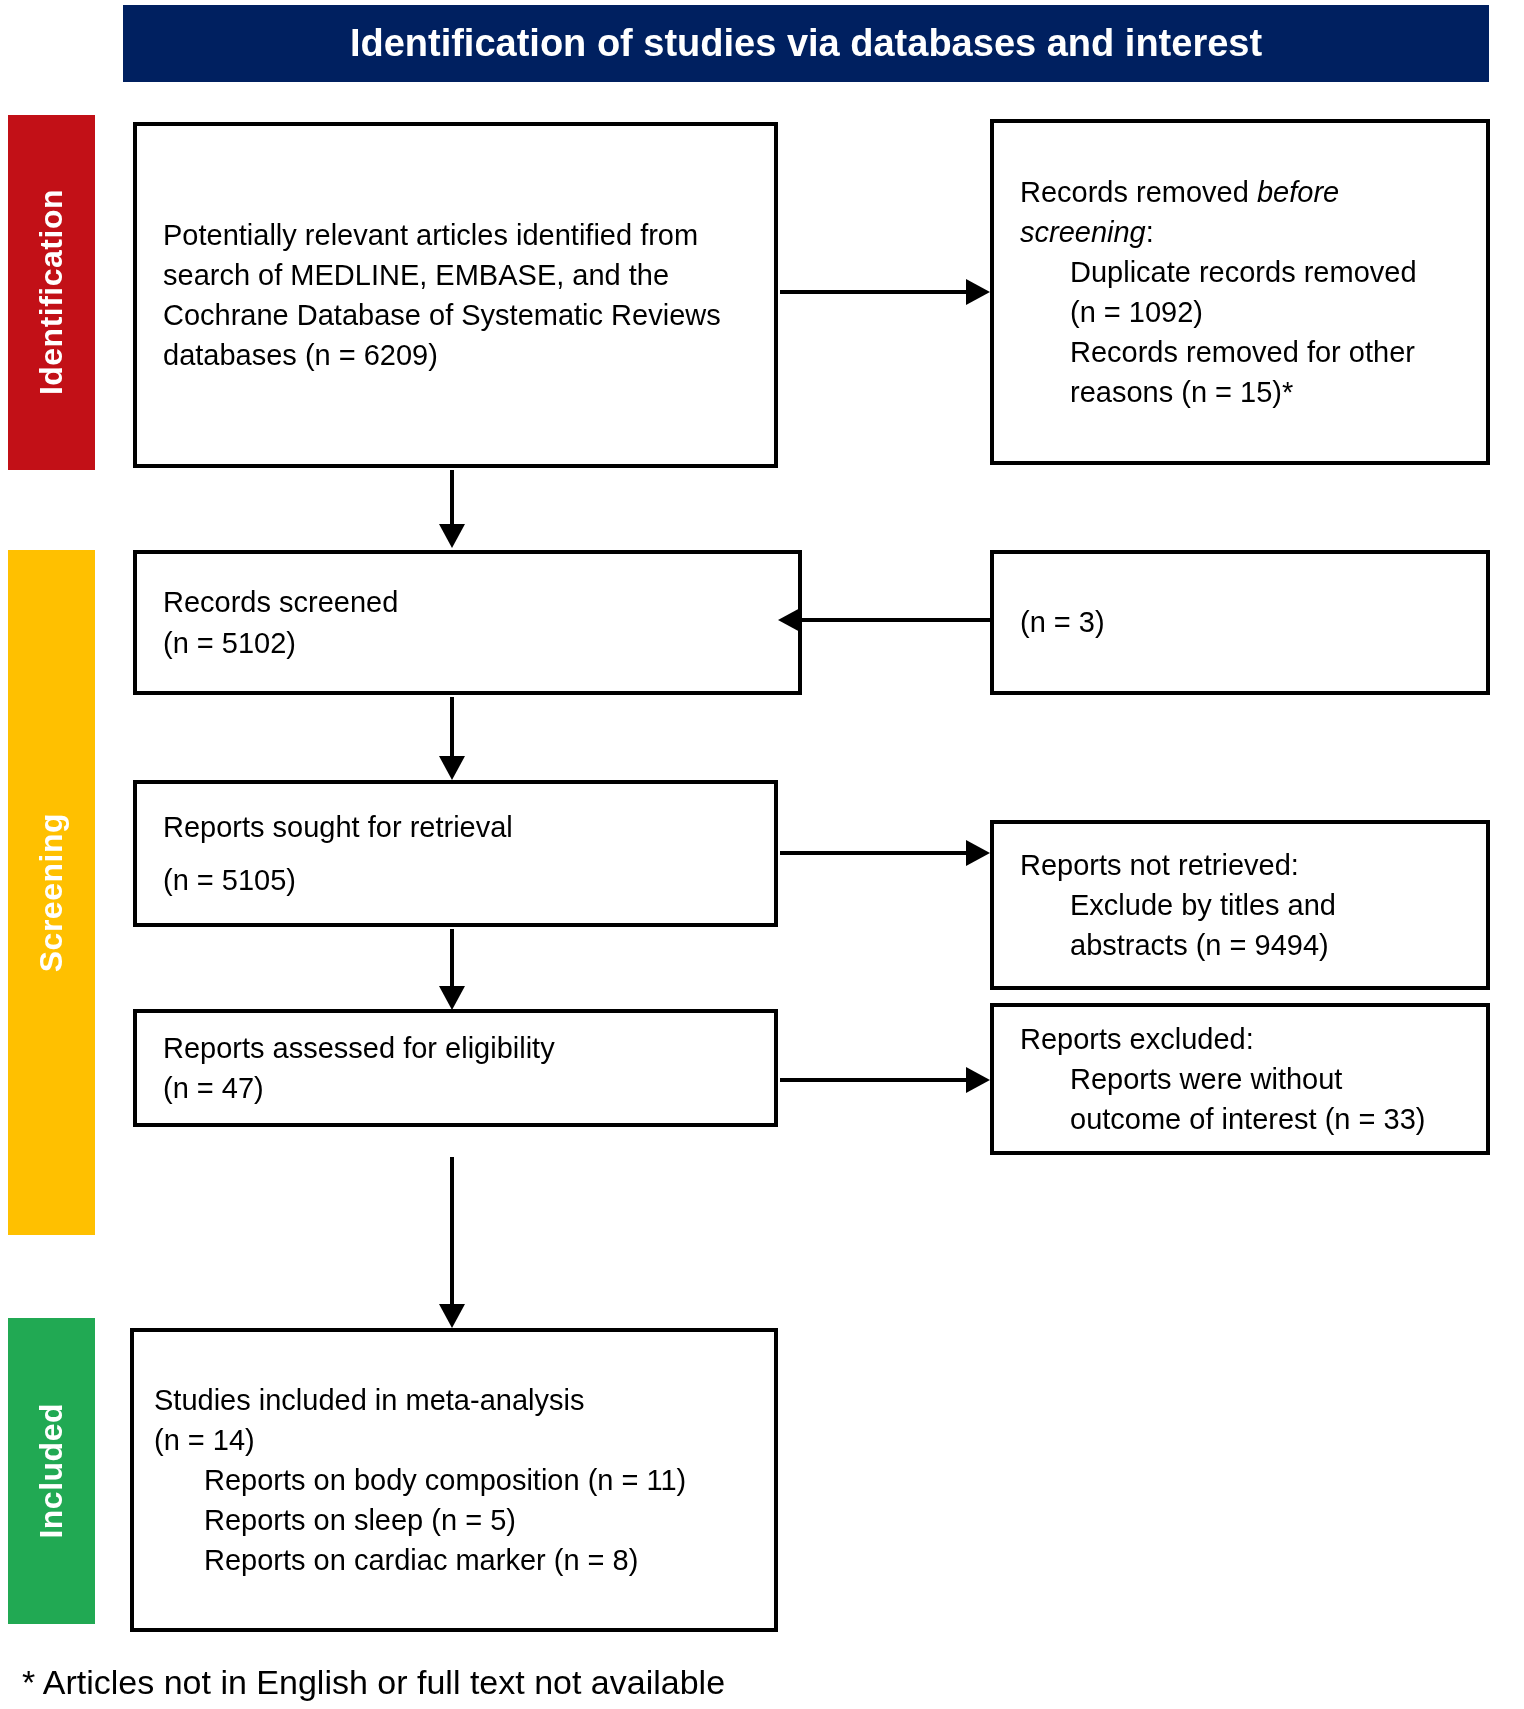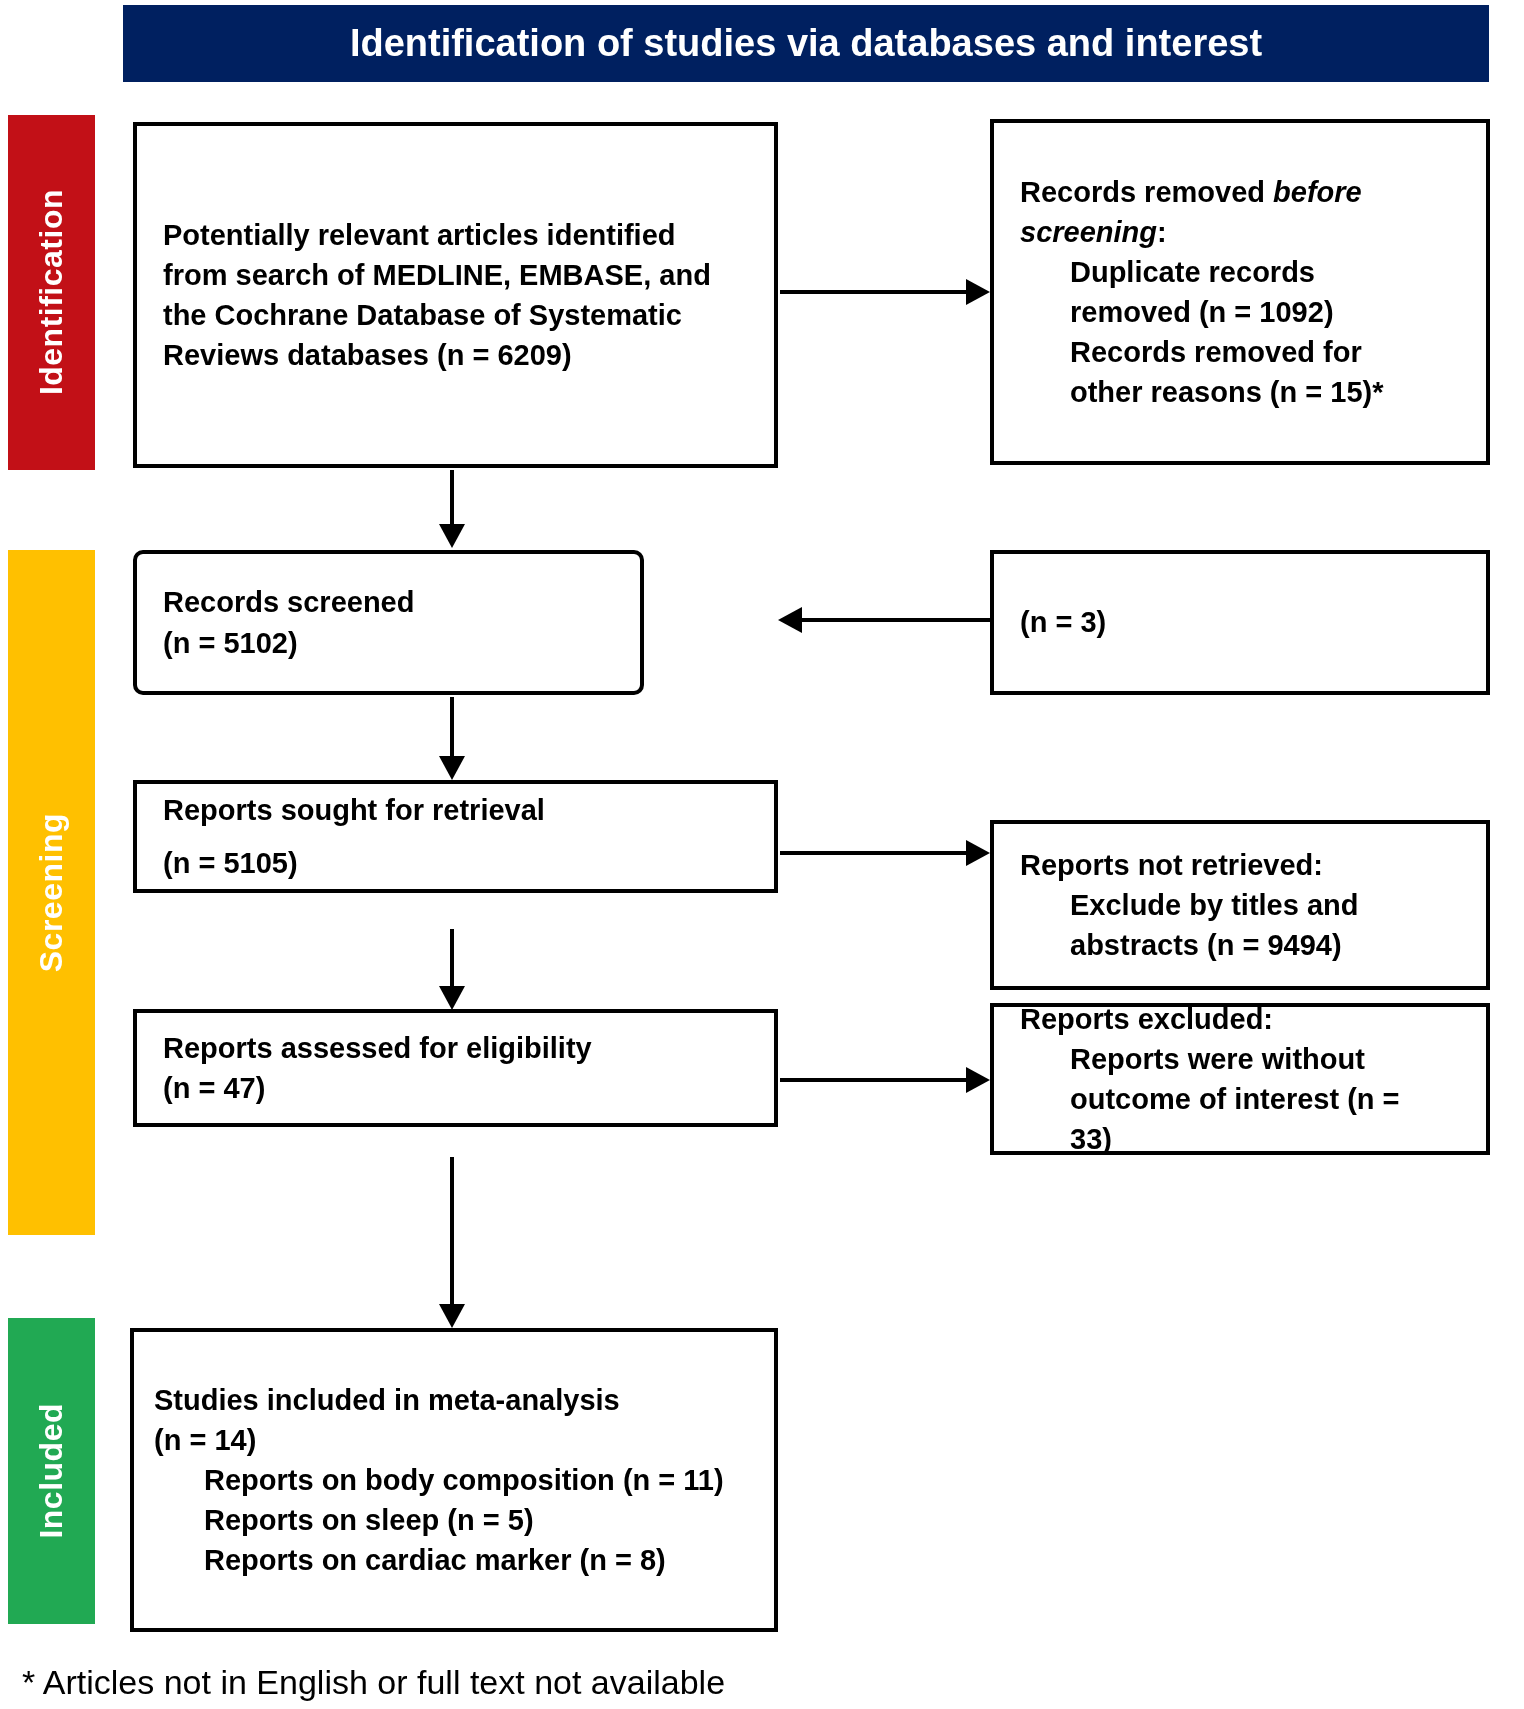--- a/index.html
+++ b/index.html
@@ -43,27 +43,26 @@
     position: absolute;
     box-sizing: border-box;
     border: 4px solid #000000;
     background: #ffffff;
     display: flex;
     flex-direction: column;
     justify-content: center;
     font-size: 29px;
     line-height: 1.38;
     padding: 10px 30px 10px 26px;
-    font-weight: bold;
   }
   .indent { padding-left: 50px; }
   .indent-tight { padding-left: 50px; padding-right: 30px; }
   .box-l1 { left: 133px; top: 122px;  width: 645px; height: 346px; }
-  .box-l2 { left: 133px; top: 550px;  width: 511px; height: 145px; border-radius: 10px; }
-  .box-l3 { left: 133px; top: 780px;  width: 645px; height: 113px; gap: 12px; }
+  .box-l2 { left: 133px; top: 550px;  width: 669px; height: 145px; }
+  .box-l3 { left: 133px; top: 780px;  width: 645px; height: 147px; gap: 12px; }
   .box-l4 { left: 133px; top: 1009px; width: 645px; height: 118px; }
   .box-l5 { left: 130px; top: 1328px; width: 648px; height: 304px; padding-left: 20px; }
   .box-r1 { left: 990px; top: 119px;  width: 500px; height: 346px; }
   .box-r2 { left: 990px; top: 550px;  width: 500px; height: 145px; }
   .box-r3 { left: 990px; top: 820px;  width: 500px; height: 170px; }
   .box-r4 { left: 990px; top: 1003px; width: 500px; height: 152px; }
   .hline { position: absolute; height: 4px; background: #000000; }
   .vline { position: absolute; width: 4px; background: #000000; }
   .head-right {
     position: absolute; width: 0; height: 0;

